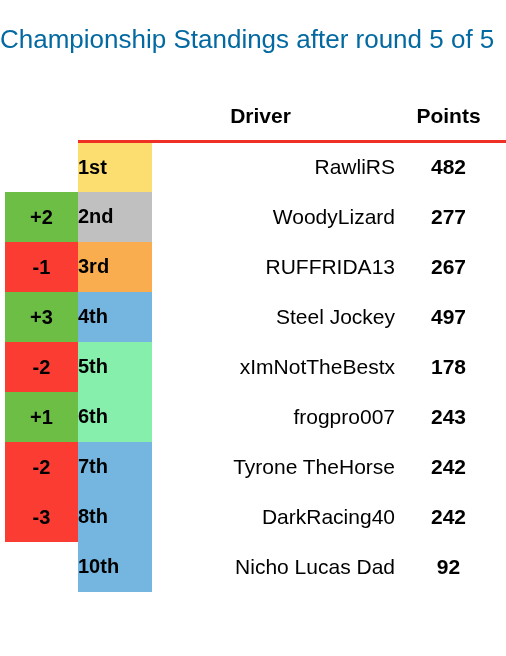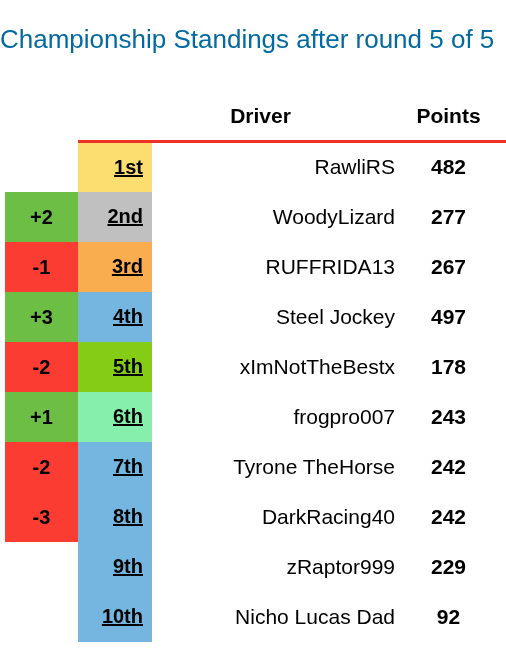--- a/index.html
+++ b/index.html
@@ -83,25 +83,23 @@
     font-size: 20px;
     padding-left: 5px;
   }
   td.c-delta .chip {
     display: block;
     height: 50px;
     line-height: 50px;
     text-align: center;
   }
   td.c-position {
-    text-align: right;
     font-weight: bold;
     font-size: 20px;
     padding-right: 9px;
-    text-decoration: underline;
   }
   td.c-driver {
     text-align: right;
     font-weight: normal;
     font-size: 21px;
     padding-left: 10px;
   }
   td.c-points {
     text-align: center;
     font-weight: bold;
@@ -159,21 +157,21 @@
           <span class="chip" style="background: rgb(109, 190, 69);">+3</span>
         </td>
         <td class="c-position" style="background: rgb(116, 182, 224);">4th</td>
         <td class="c-driver">Steel Jockey</td>
         <td class="c-points">497</td>
       </tr>
       <tr>
         <td class="c-delta">
           <span class="chip" style="background: rgb(250, 60, 50);">-2</span>
         </td>
-        <td class="c-position" style="background: #84cc16; padding-left: 8px;">5th</td>
+        <td class="c-position" style="background: #86efac;">5th</td>
         <td class="c-driver">xImNotTheBestx</td>
         <td class="c-points">178</td>
       </tr>
       <tr>
         <td class="c-delta">
           <span class="chip" style="background: rgb(109, 190, 69);">+1</span>
         </td>
         <td class="c-position" style="background: #86efac;">6th</td>
         <td class="c-driver">frogpro007</td>
         <td class="c-points">243</td>
@@ -191,26 +189,18 @@
           <span class="chip" style="background: rgb(250, 60, 50);">-3</span>
         </td>
         <td class="c-position" style="background: rgb(116, 182, 224);">8th</td>
         <td class="c-driver">DarkRacing40</td>
         <td class="c-points">242</td>
       </tr>
       <tr>
         <td class="c-delta">
           <span class="chip" style="background: rgb(255, 255, 255);"></span>
         </td>
-        <td class="c-position" style="background: rgb(116, 182, 224);">9th</td>
-        <td class="c-driver">zRaptor999</td>
-        <td class="c-points">229</td>
-      </tr>
-      <tr>
-        <td class="c-delta">
-          <span class="chip" style="background: rgb(255, 255, 255);"></span>
-        </td>
         <td class="c-position" style="background: rgb(116, 182, 224);">10th</td>
         <td class="c-driver">Nicho Lucas Dad</td>
         <td class="c-points">92</td>
       </tr>
     </tbody>
 </table>
 
 </body></html>

